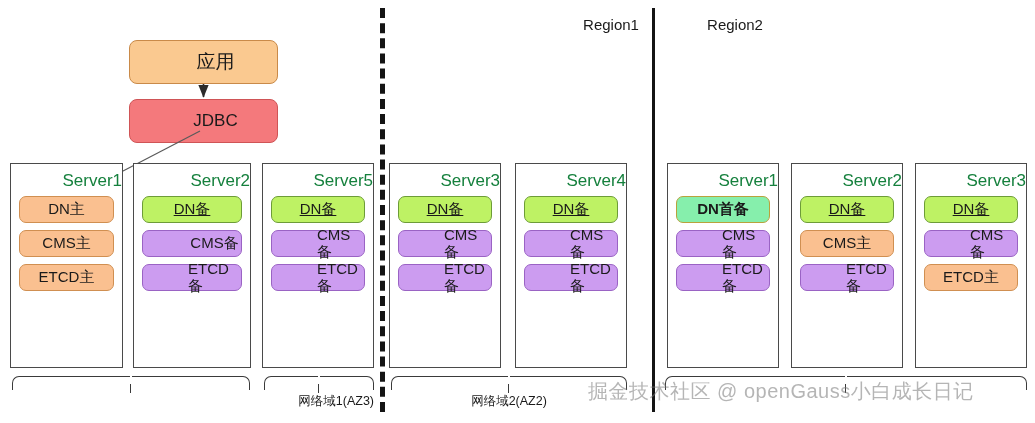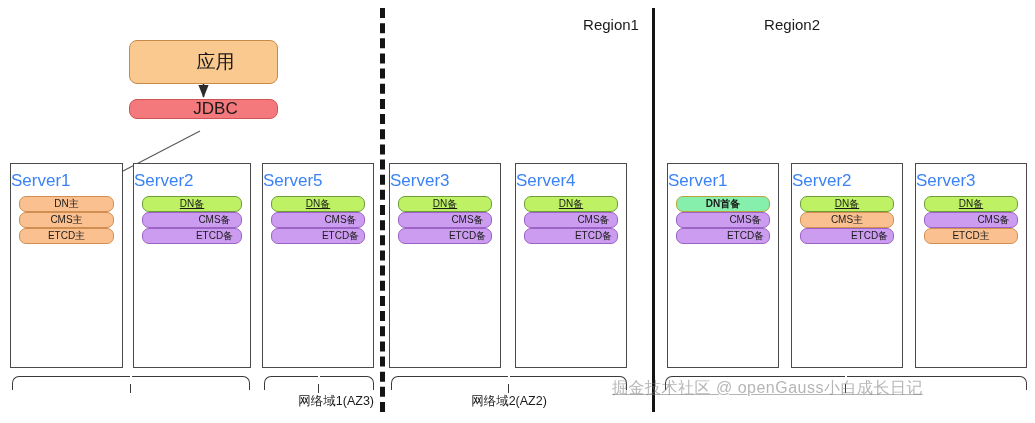--- a/index.html
+++ b/index.html
@@ -19,46 +19,47 @@
     display:flex;align-items:center;justify-content:center;
     font-size:19px;color:#1a1a1a;
     box-sizing:border-box;
     padding-left:24px;
   }
   #app-box{
     left:129px;top:40px;width:149px;height:44px;
     background:#fac990;border:1.4px solid #c98a49;
   }
   #jdbc-box{
-    left:129px;top:99px;width:149px;height:20px;
+    left:129px;top:99px;width:149px;height:44px;
     background:#f4797c;border:1.4px solid #cf5456;
     font-size:17px;
   }
 
   
   .server{
     position:absolute;
     top:163px;height:205px;
     background:#ffffff;
     border:1.3px solid #4a4a4a;
     box-sizing:border-box;
   }
   .server .title{
-    text-align:left;
+    text-align:right;
     font-size:17px;
-    color:#3b82f6;
+    color:#15803d;
     margin-top:7px;
     line-height:20px;
   }
   .comps{margin-top:5px;padding:0 8px;}
   .comp{
-    height:16px;
+    height:27px;
+    margin-bottom:7px;
     border-radius:7px;
     display:flex;align-items:center;justify-content:center;
-    font-size:10px;color:#1a1a1a;
+    font-size:15px;color:#1a1a1a;
     box-sizing:border-box;
   }
   .c-orange{background:#fac090;border:1.3px solid #d08f51;}
   .c-green {background:#bef264;border:1.3px solid #6d9c38;text-decoration:underline;}
   .c-purple{background:#cc9cf0;border:1.3px solid #9a63c4;padding-left:45px;}
   .c-cream {background:#86efac;border:1.3px solid #b9a23c;font-weight:bold;}
 
   
   #dashed-divider{
     position:absolute;left:380px;top:8px;width:0;height:404px;
@@ -69,21 +70,21 @@
     background:#141414;
   }
 
   
   .region-label{
     position:absolute;top:16px;
     font-size:15px;color:#1a1a1a;
     text-align:center;
   }
   #region1-label{left:566px;width:90px;text-align:center;}
-  #region2-label{left:730px;width:90px;text-align:right;}
+  #region2-label{left:690px;width:90px;}
 
   
   .brace{position:absolute;top:376px;height:16px;}
   .brace .arm{
     position:absolute;top:0;height:14px;
     border-top:1.3px solid #3a3a3a;
     box-sizing:border-box;
   }
   .brace .left-arm{left:0;border-left:1.3px solid #3a3a3a;border-top-left-radius:7px;}
   .brace .right-arm{right:0;border-right:1.3px solid #3a3a3a;border-top-right-radius:7px;}
@@ -91,27 +92,26 @@
     position:absolute;top:8px;width:0;height:9px;
     border-left:1.3px solid #3a3a3a;
   }
   .brace-label{
     position:absolute;top:393px;
     font-size:12.5px;color:#1a1a1a;text-align:center;
   }
 
   
   #watermark{
-    position:absolute;left:612px;top:378px;
-    font-size:16px;
+    position:absolute;left:588px;top:378px;
+    font-size:20px;
     color:rgba(120,120,120,.55);
     white-space:nowrap;
     letter-spacing:.5px;
     pointer-events:none;
-    text-decoration:underline;
   }
 
   svg.overlay{position:absolute;left:0;top:0;width:1035px;height:423px;pointer-events:none;}
 </style>
 </head>
 <body>
 
 <div id="canvas">
 
   <div class="topbox" id="app-box">

